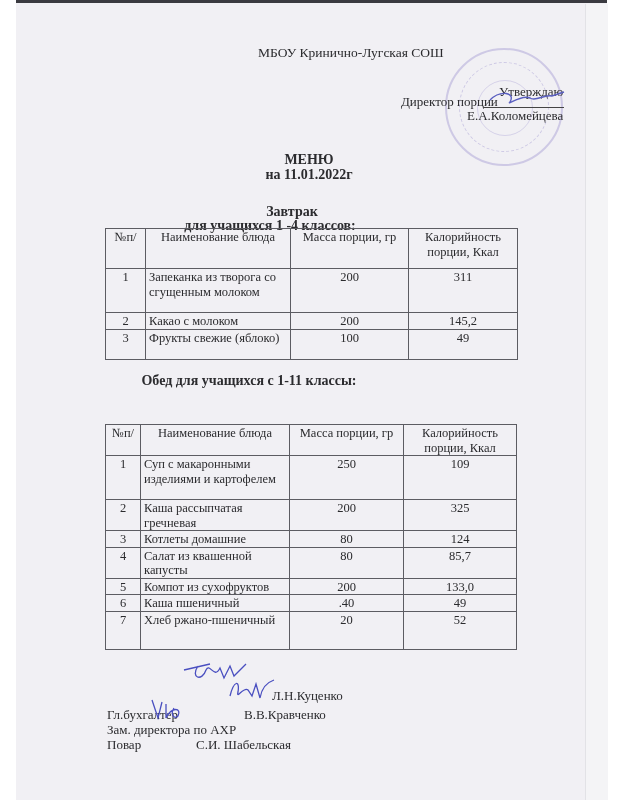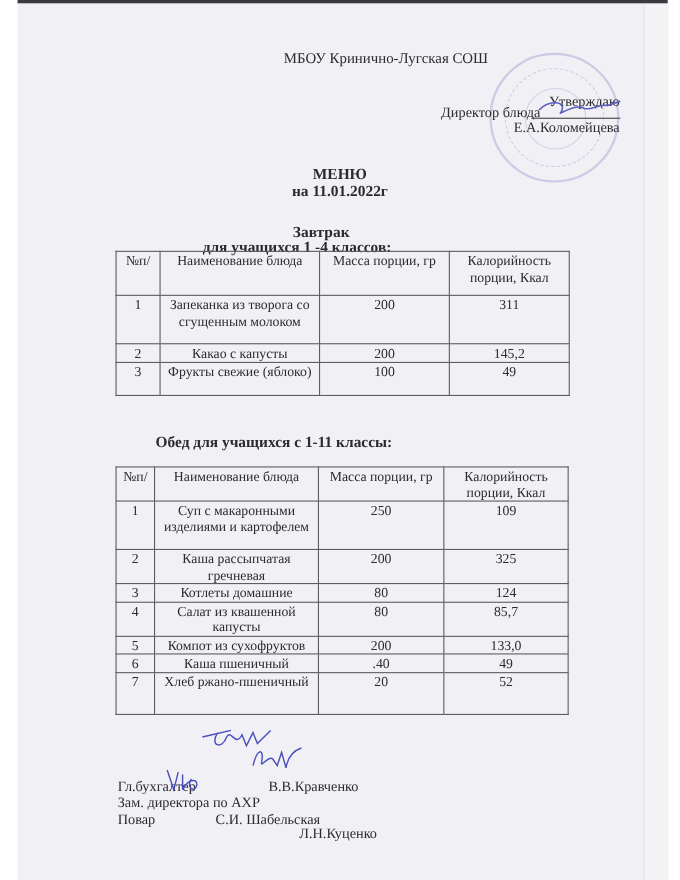--- a/index.html
+++ b/index.html
@@ -23,33 +23,33 @@
     .school { left: 258px; top: 45px; font-size: 13.5px; }
     .approve { left: 499px; top: 84px; font-size: 13px; }
     .director { left: 401px; top: 94px; font-size: 13px; }
     .director-line { position: absolute; left: 483px; top: 107px; width: 81px; border-top: 1px solid #444; }
     .director-name { left: 467px; top: 108px; font-size: 13px; }
     .title { left: 0; width: 618px; text-align: center; font-weight: bold; font-size: 14px; }
     .menu-title { top: 152px; }
     .menu-date { top: 167px; }
     .sec1 { top: 204px; left: 0; width: 584px; text-align: center; font-weight: bold; font-size: 14px; }
     .sec1b { top: 218px; left: 0; width: 540px; text-align: center; font-weight: bold; font-size: 14px; }
-    .sec2 { top: 395px; left: 0; width: 498px; text-align: center; font-weight: bold; font-size: 14px; }
+    .sec2 { top: 373px; left: 0; width: 498px; text-align: center; font-weight: bold; font-size: 14px; }
 
     table.menu {
       position: absolute; border-collapse: collapse;
       font-size: 12.5px; line-height: 14.5px;
       table-layout: fixed;
     }
     table.menu td {
       border: 1px solid #5c5c62; vertical-align: top; padding: 1px 3px 0 3px;
       overflow: hidden;
     }
     table.menu td.c { text-align: center; }
-    table.menu td.l { text-align: center; }
+    table.menu td.l { text-align: left; }
     .t1 { left: 105px; top: 228px; width: 412px; }
     .t2 { left: 105px; top: 424px; width: 411px; }
 
     .sig { position: absolute; font-size: 13px; white-space: nowrap; margin-top: 36px; }
     .stamp {
       position: absolute; left: 445px; top: 48px; width: 118px; height: 118px;
       border-radius: 50%; border: 2px solid rgba(140,130,200,0.35);
       box-sizing: border-box;
     }
     .stamp::after {
@@ -67,21 +67,21 @@
 
 <div class="paper"></div>
 <div class="paper-edge"></div>
 
 <div class="stamp">
     <div class="stamp-inner"></div>
   </div>
 
 <div class="t school">МБОУ Кринично-Лугская СОШ</div>
 <div class="t approve">Утверждаю</div>
-<div class="t director">Директор блюда</div>
+<div class="t director">Директор порции</div>
 <div class="director-line"></div>
 <svg class="scribble" style="left:486px;top:88px" width="80" height="20">
   <path d="M4 12 C 14 2, 30 4, 24 14 C 20 18, 36 6, 44 10 C 50 14, 58 6, 66 8 L 78 4" fill="none" stroke="#5a5fc0" stroke-width="1.4"></path>
 </svg>
 <div class="t director-name">Е.А.Коломейцева</div>
 
 <div class="t title menu-title">МЕНЮ</div>
 <div class="t title menu-date">на 11.01.2022г</div>
 
 <div class="t sec1">Завтрак</div>
@@ -102,21 +102,21 @@
     <td class="c">Калорийность порции, Ккал</td>
   </tr>
   <tr style="height:44px">
     <td class="c">1</td>
     <td class="l">Запеканка из творога со сгущенным молоком</td>
     <td class="c">200</td>
     <td class="c">311</td>
   </tr>
   <tr style="height:16px">
     <td class="c">2</td>
-    <td class="l">Какао с капусты</td>
+    <td class="l">Какао с молоком</td>
     <td class="c">200</td>
     <td class="c">145,2</td>
   </tr>
   <tr style="height:30px">
     <td class="c">3</td>
     <td class="l">Фрукты свежие (яблоко)</td>
     <td class="c">100</td>
     <td class="c">49</td>
   </tr>
 </tbody>
@@ -179,21 +179,21 @@
     <td class="l">Хлеб ржано-пшеничный</td>
     <td class="c">20</td>
     <td class="c">52</td>
   </tr>
 </tbody>
   </table>
 
 <div class="sig" style="left:107px;top:671px">Гл.бухгалтер</div>
 <div class="sig" style="left:244px;top:671px">В.В.Кравченко</div>
 <div class="sig" style="left:107px;top:686px">Зам. директора по АХР</div>
-<div class="sig" style="left:272px;top:714px">Л.Н.Куценко</div>
+<div class="sig" style="left:272px;top:652px">Л.Н.Куценко</div>
 <div class="sig" style="left:107px;top:701px">Повар</div>
 <div class="sig" style="left:196px;top:701px">С.И. Шабельская</div>
 
 <svg class="scribble" style="left:180px;top:660px" width="70" height="24">
   <path d="M4 10 L 30 4 M 18 6 C 10 18, 22 22, 26 10 C 30 2, 34 20, 40 8 L 44 18 L 50 6 L 54 16 L 66 4" fill="none" stroke="#4a4fc0" stroke-width="1.3"></path>
 </svg>
 <svg class="scribble" style="left:226px;top:676px" width="50" height="26">
   <path d="M4 20 C 8 4, 14 4, 12 16 C 10 24, 18 10, 22 14 L 26 20 L 30 8 L 34 22 C 36 10, 42 6, 48 4" fill="none" stroke="#4a4fc0" stroke-width="1.3"></path>
 </svg>
 <svg class="scribble" style="left:148px;top:696px" width="40" height="26">

